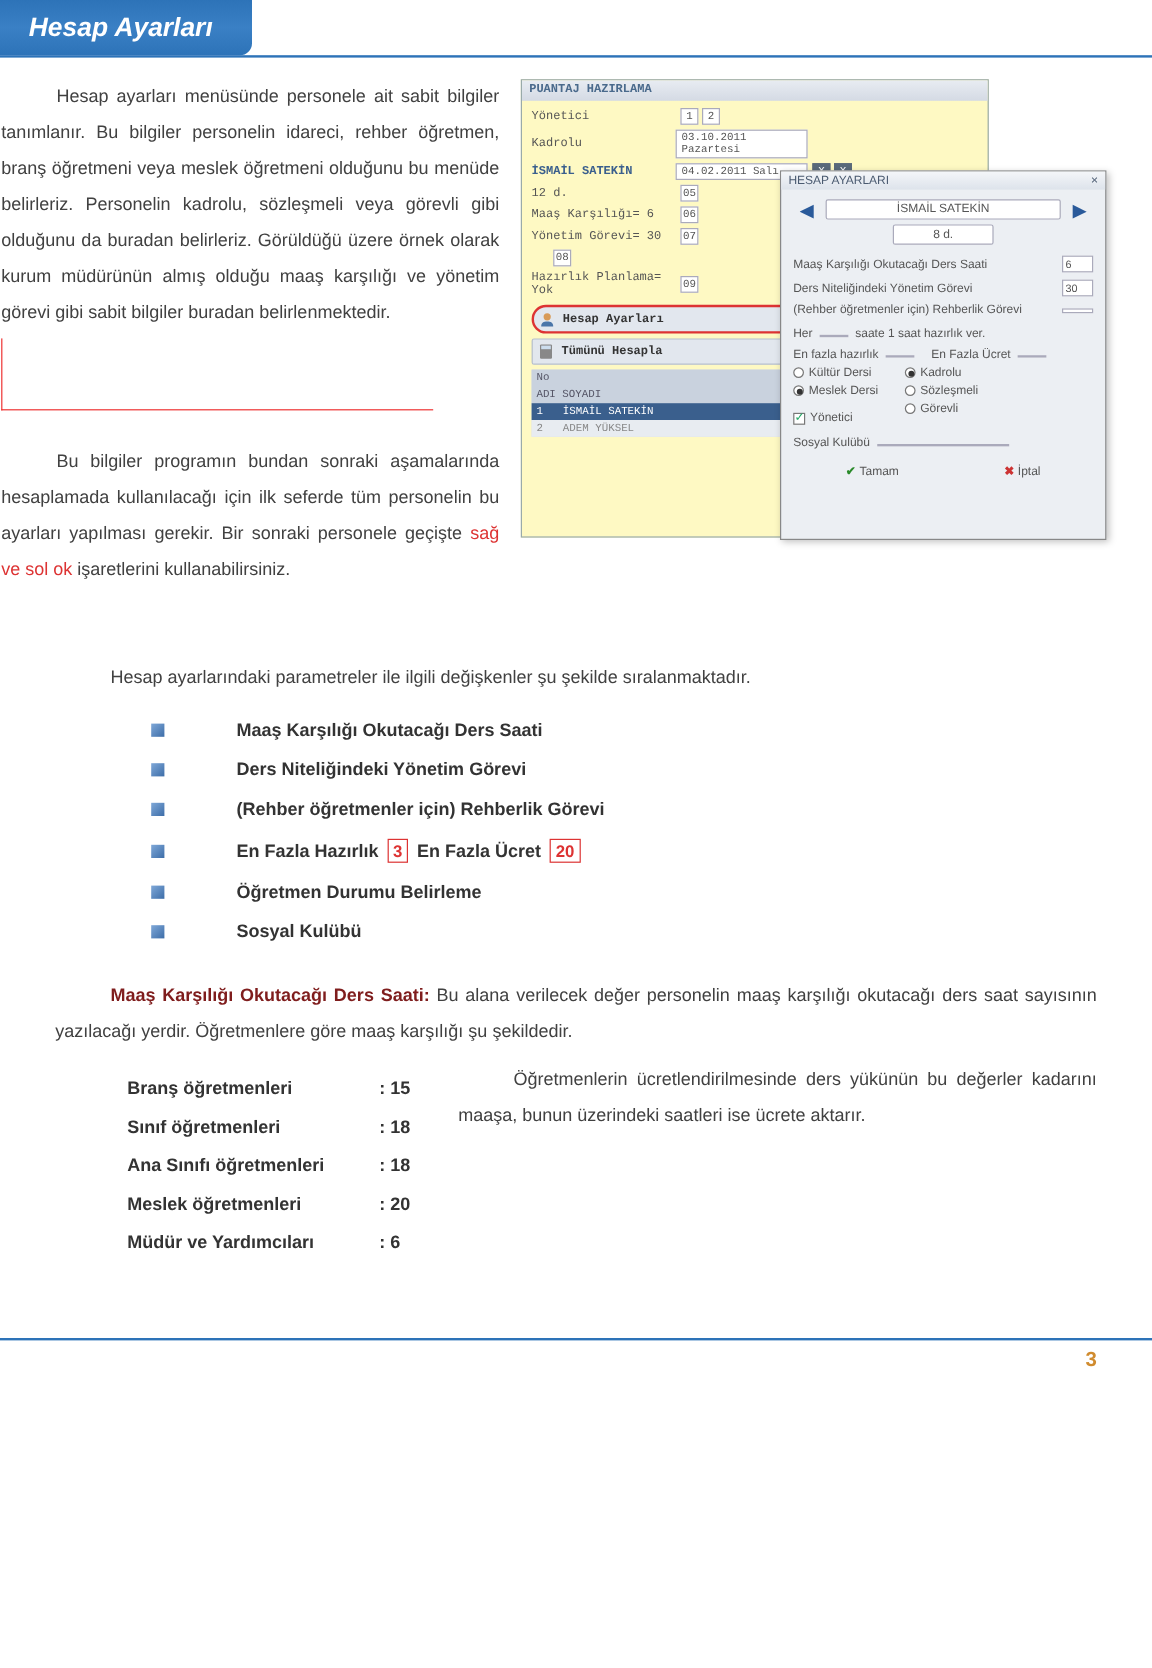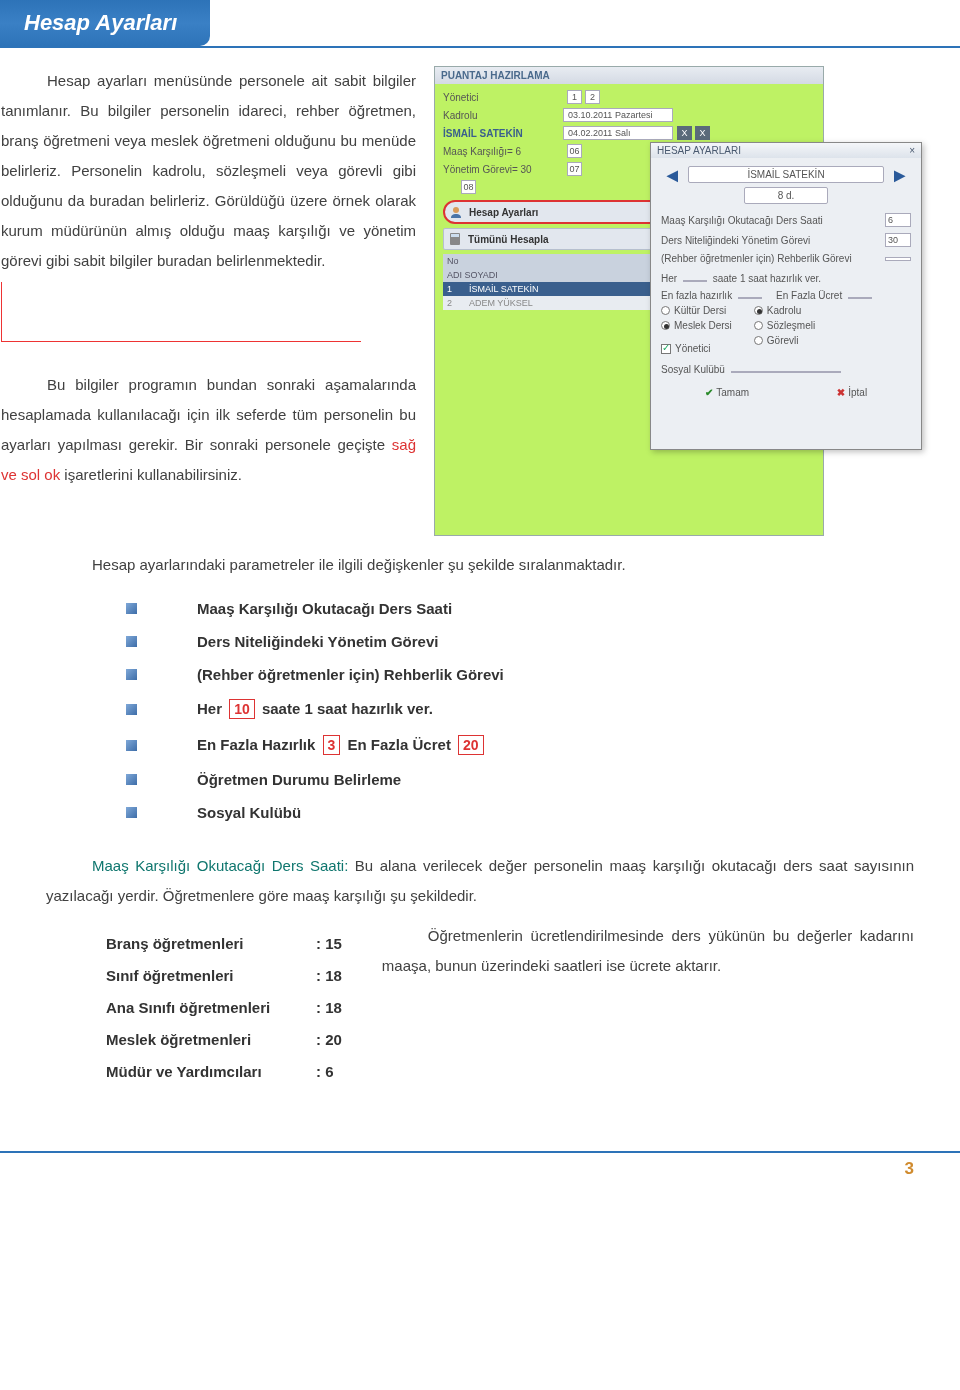--- a/index.html
+++ b/index.html
@@ -54,23 +54,24 @@
     height: 385px;
     font-family: Tahoma, Arial, sans-serif;
     font-size: 10px;
     color: #333;
     filter: blur(0.3px);
   }
   .app-window {
     position: absolute;
     left: 0; top: 0;
     width: 390px;
-    height: 470px;
-    background: #bef264;
+    height: 382px;
+    background: #fef9c3;
     border: 1px solid #9aa;
+    font-family: Liberation Mono, monospace;
   }
   .app-title {
     background: linear-gradient(#e8ecf2, #d4dae4);
     padding: 3px 6px;
     font-size: 10px;
     color: #4a6a8c;
     font-weight: bold;
   }
   .app-body { padding: 4px 8px; }
   .app-row {
@@ -293,21 +294,21 @@
   .page-footer {
     border-top: 2px solid #2d73b8;
     margin-top: 36px;
     padding: 6px 46px 16px;
     text-align: right;
     color: #d08b2e;
     font-size: 17px;
     font-weight: bold;
   }
   .para-heading { margin-top: 30px; }
-  .para-heading strong { font-weight: normal; color: #0f766e; }
+  .para-heading strong { font-weight: bold; color: #7f1d1d; }
 </style>
 </head>
 <body>
 
 <div class="page-header">Hesap Ayarları</div>
 <div class="header-line"></div>
 
 <div class="content">
 
   <div class="two-col">
@@ -339,35 +340,47 @@
             </div>
             <div class="app-row">
               <div class="app-label" style="color:#3a5f8d;font-weight:bold;">İSMAİL SATEKİN</div>
               <div class="app-val">04.02.2011 Salı</div>
               <div class="app-nums">
                 <div class="app-num dark">X</div>
                 <div class="app-num dark">X</div>
               </div>
             </div>
             <div class="app-row">
+              <div class="app-label">12 d.</div>
+              <div class="app-nums">
+                  <div class="app-num">05</div>
+                </div>
+            </div>
+            <div class="app-row">
               <div class="app-label">Maaş Karşılığı= 6</div>
               <div class="app-nums">
                   <div class="app-num">06</div>
                 </div>
             </div>
             <div class="app-row">
               <div class="app-label">Yönetim Görevi= 30</div>
               <div class="app-nums">
                   <div class="app-num">07</div>
                 </div>
             </div>
             <div class="app-row">
               <div class="app-label" style="width:14px;"></div>
               <div class="app-nums">
                   <div class="app-num">08</div>
+                </div>
+            </div>
+            <div class="app-row">
+              <div class="app-label">Hazırlık Planlama= Yok</div>
+              <div class="app-nums">
+                  <div class="app-num">09</div>
                 </div>
             </div>
 
             <div class="app-btn-row hesap-ayar-btn">
               <span class="icon">
                 <svg width="14" height="14" viewBox="0 0 14 14">
                     <circle cx="7" cy="5" r="3" fill="#d89b58"></circle>
                     <path d="M2 13c0-3 2-4 5-4s5 1 5 4" fill="#4a75a8"></path>
                   </svg>
               </span>
@@ -502,26 +515,20 @@
         <span class="bullet-sq"></span>
         <span class="bullet-text">Ders Niteliğindeki Yönetim Görevi</span>
       </div>
     <div class="bullet-item">
         <span class="bullet-sq"></span>
         <span class="bullet-text">(Rehber öğretmenler için) Rehberlik Görevi</span>
       </div>
     <div class="bullet-item">
         <span class="bullet-sq"></span>
       <span class="bullet-text">
-        <span>Her </span><span class="inline-box">10</span><span> saate 1 saat hazırlık ver.</span>
-      </span>
-    </div>
-    <div class="bullet-item">
-        <span class="bullet-sq"></span>
-      <span class="bullet-text">
         <span>En Fazla Hazırlık </span><span class="inline-box">3</span><span>   En Fazla Ücret  </span><span class="inline-box">20</span>
       </span>
     </div>
     <div class="bullet-item">
         <span class="bullet-sq"></span>
         <span class="bullet-text">Öğretmen Durumu Belirleme</span>
       </div>
     <div class="bullet-item">
         <span class="bullet-sq"></span>
         <span class="bullet-text">Sosyal Kulübü</span>

